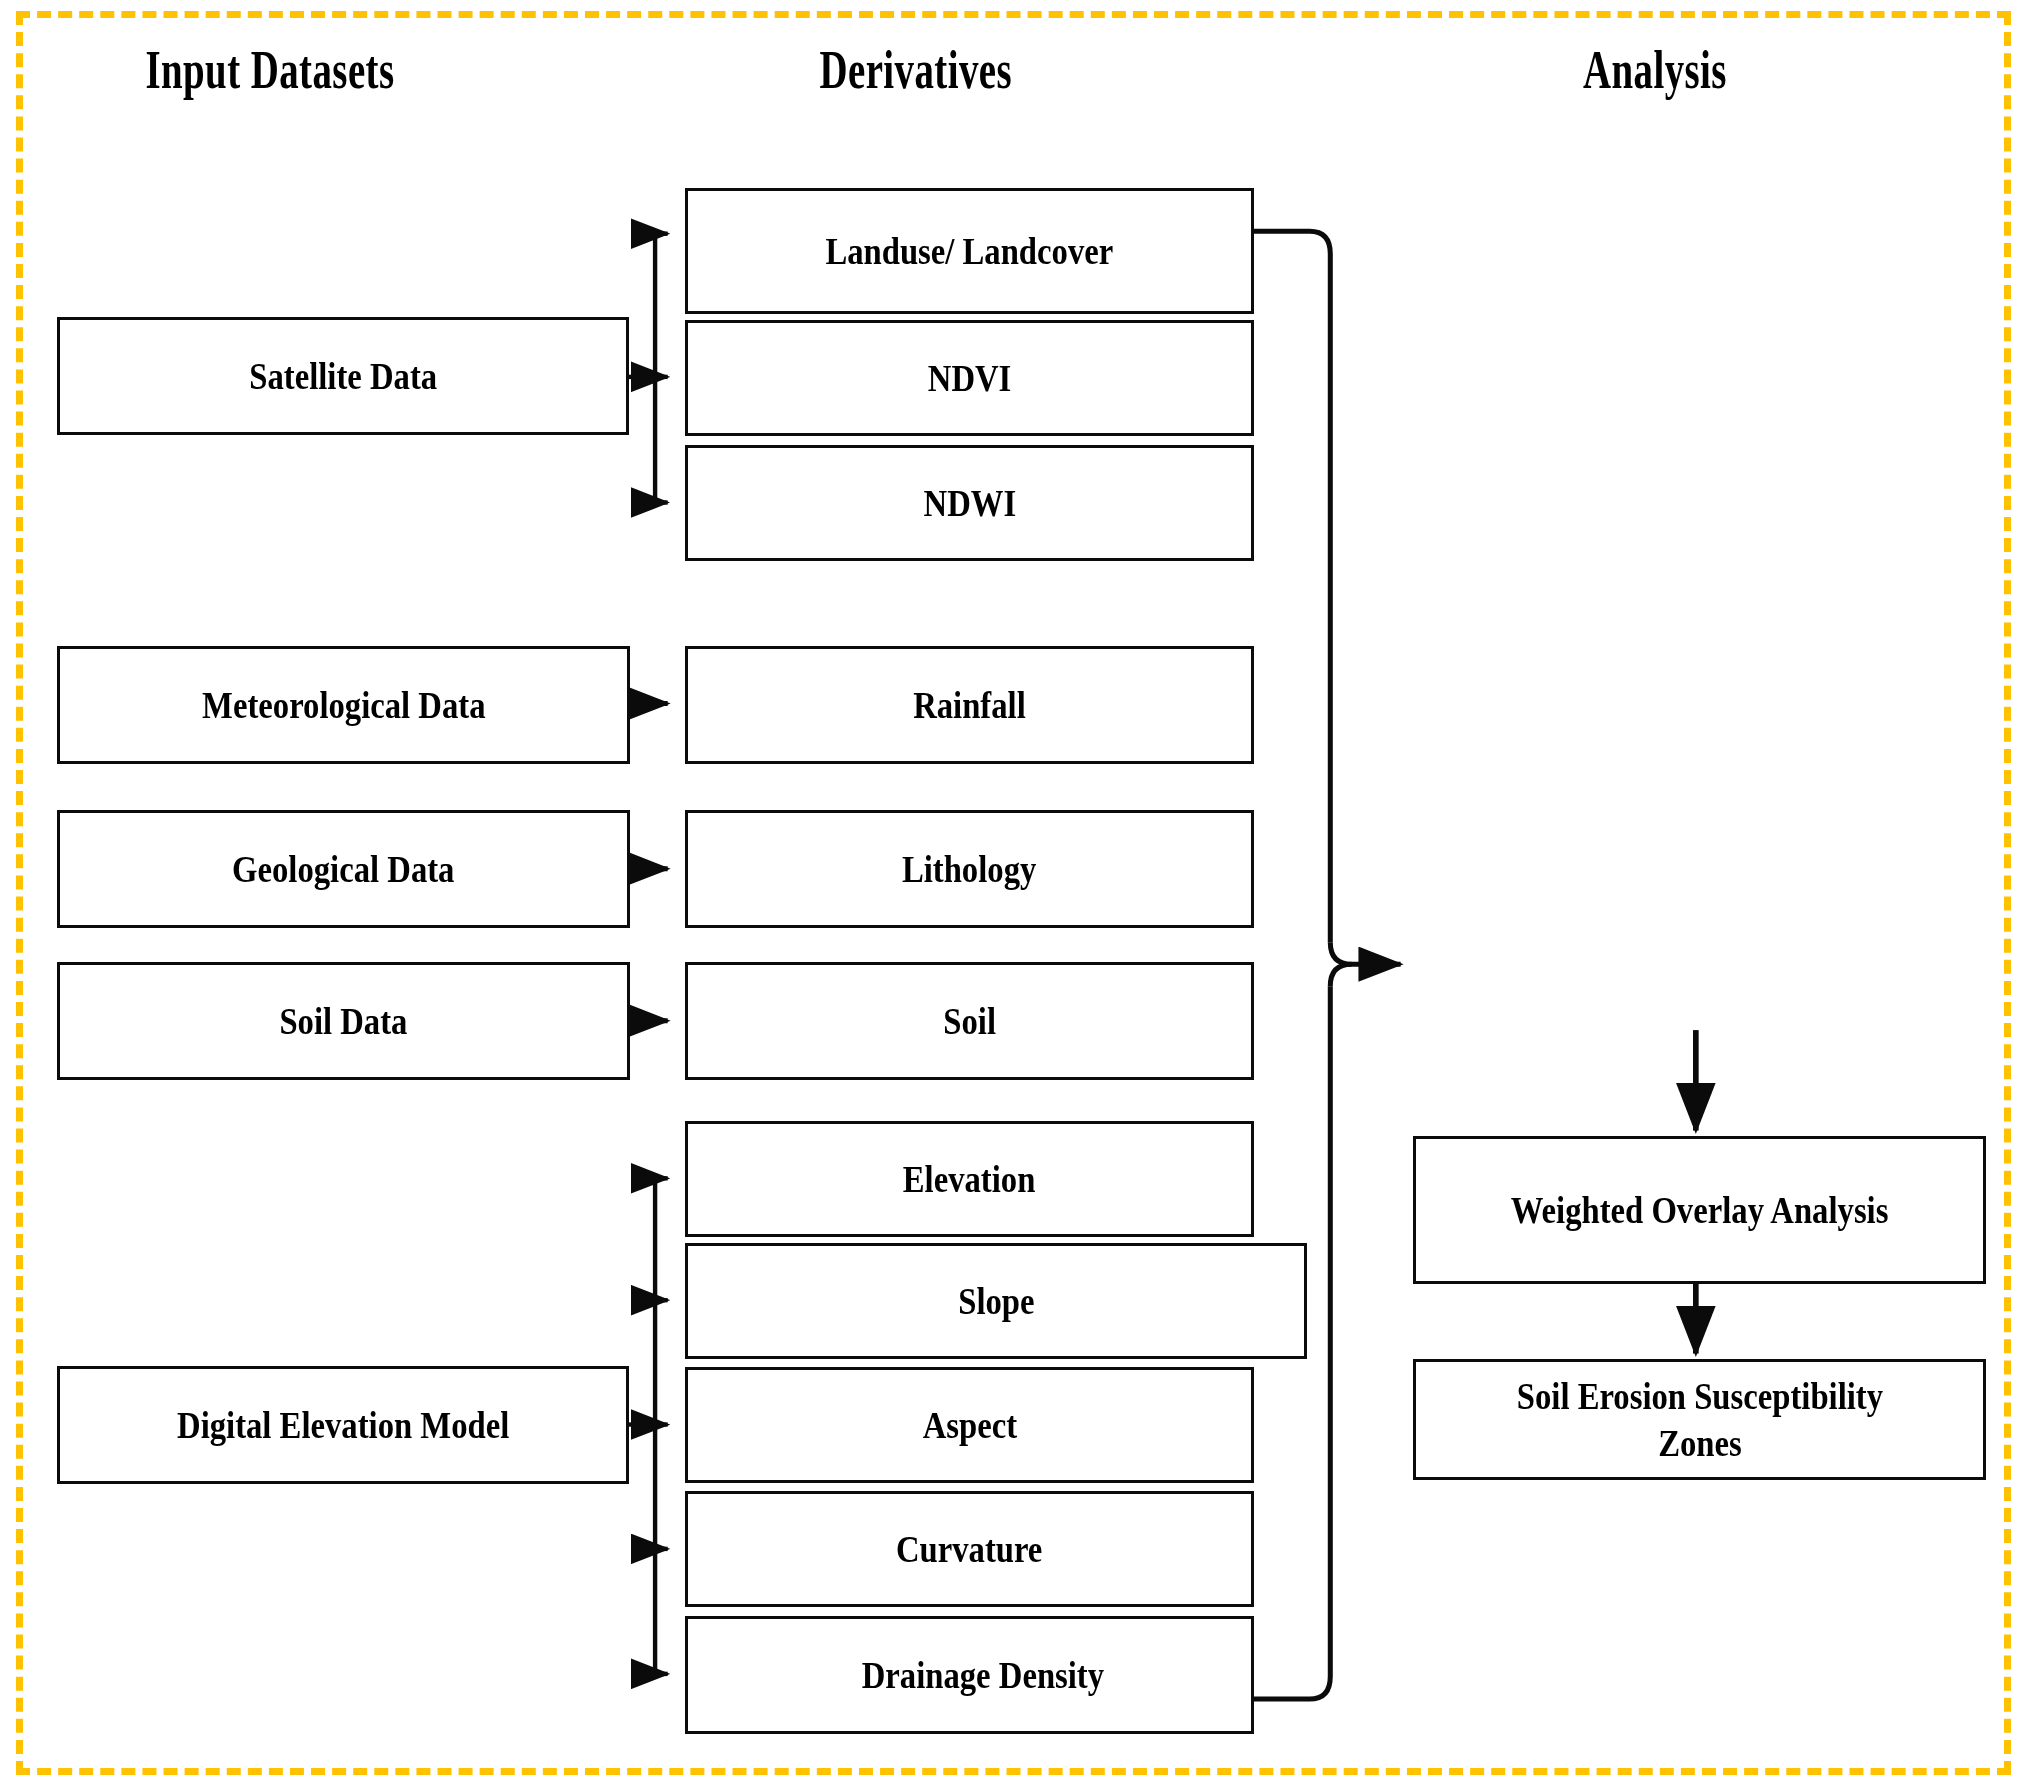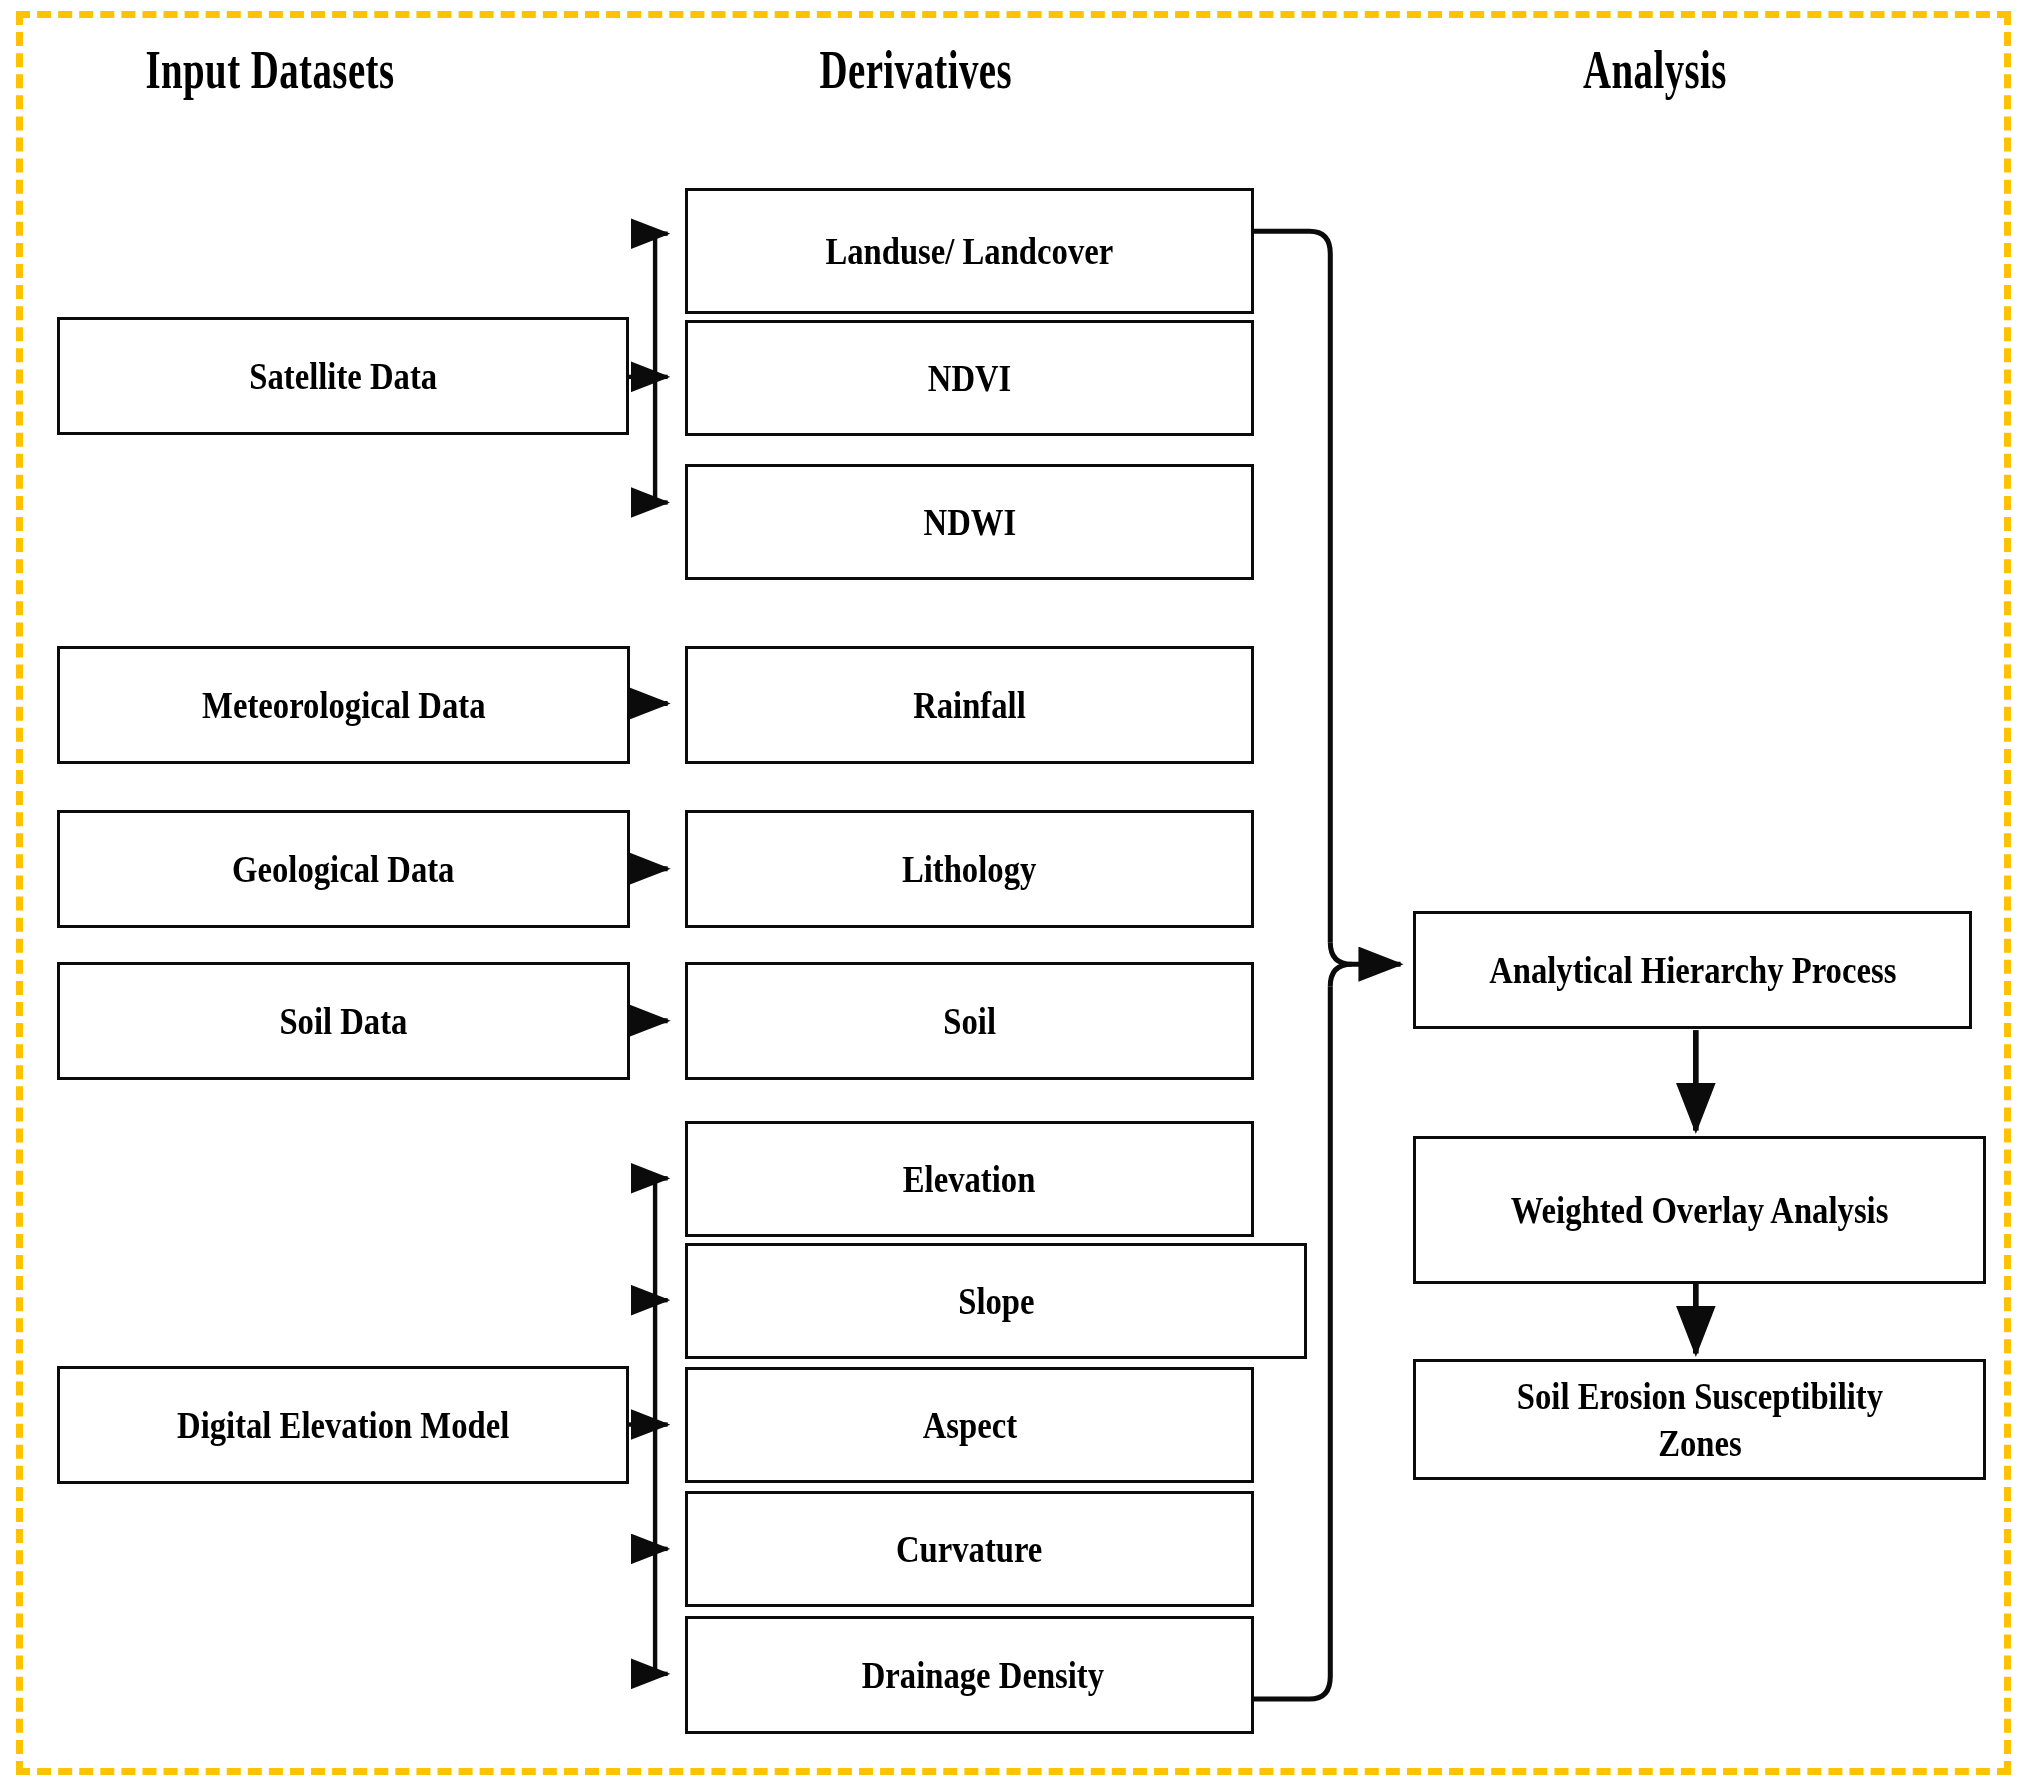--- a/index.html
+++ b/index.html
@@ -153,21 +153,21 @@
   </div>
 
   <div class="fbox" style="left:685px; top:188px; width:569px; height:126px;">
     <span class="lbl">Landuse/ Landcover</span>
   </div>
 
   <div class="fbox" style="left:685px; top:320px; width:569px; height:116px;">
     <span class="lbl">NDVI</span>
   </div>
 
-  <div class="fbox" style="left:685px; top:464px; width:569px; height:116px;">
+  <div class="fbox" style="left:685px; top:445px; width:569px; height:116px;">
     <span class="lbl">NDWI</span>
   </div>
 
   <div class="fbox" style="left:685px; top:646px; width:569px; height:118px;">
     <span class="lbl">Rainfall</span>
   </div>
 
   <div class="fbox" style="left:685px; top:810px; width:569px; height:118px;">
     <span class="lbl">Lithology</span>
   </div>
@@ -189,23 +189,20 @@
   </div>
 
   <div class="fbox" style="left:685px; top:1491px; width:569px; height:116px;">
     <span class="lbl">Curvature</span>
   </div>
 
   <div class="fbox" style="left:685px; top:1616px; width:569px; height:118px;padding-left:27px;">
     <span class="lbl">Drainage Density</span>
   </div>
 
-  <div class="fbox" style="left:1413px; top:911px; width:559px; height:118px;">
-    <span class="lbl">Analytical Hierarchy Process</span>
-  </div>
 
   <div class="fbox" style="left:1413px; top:1136px; width:573px; height:148px;">
     <span class="lbl">Weighted Overlay Analysis</span>
   </div>
 
   <div class="fbox" style="left:1413px; top:1359px; width:573px; height:121px;">
     <span class="lbl">Soil Erosion Susceptibility
 Zones</span>
   </div>
 

